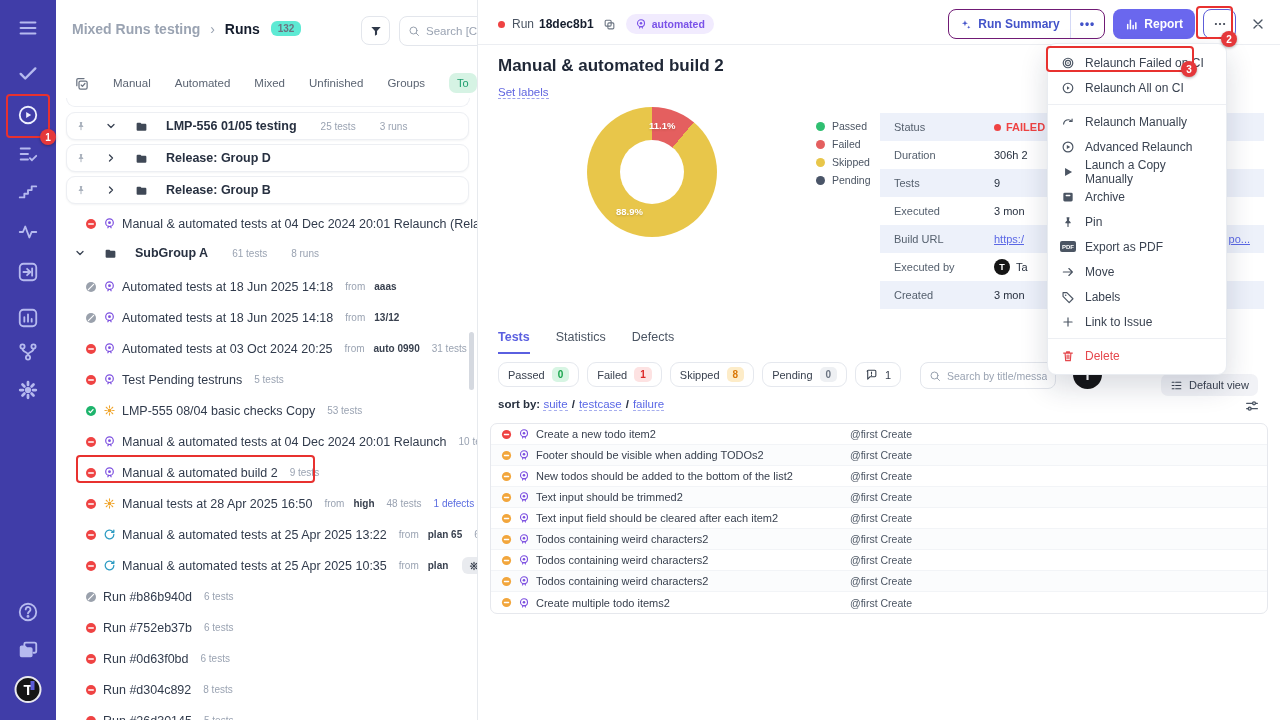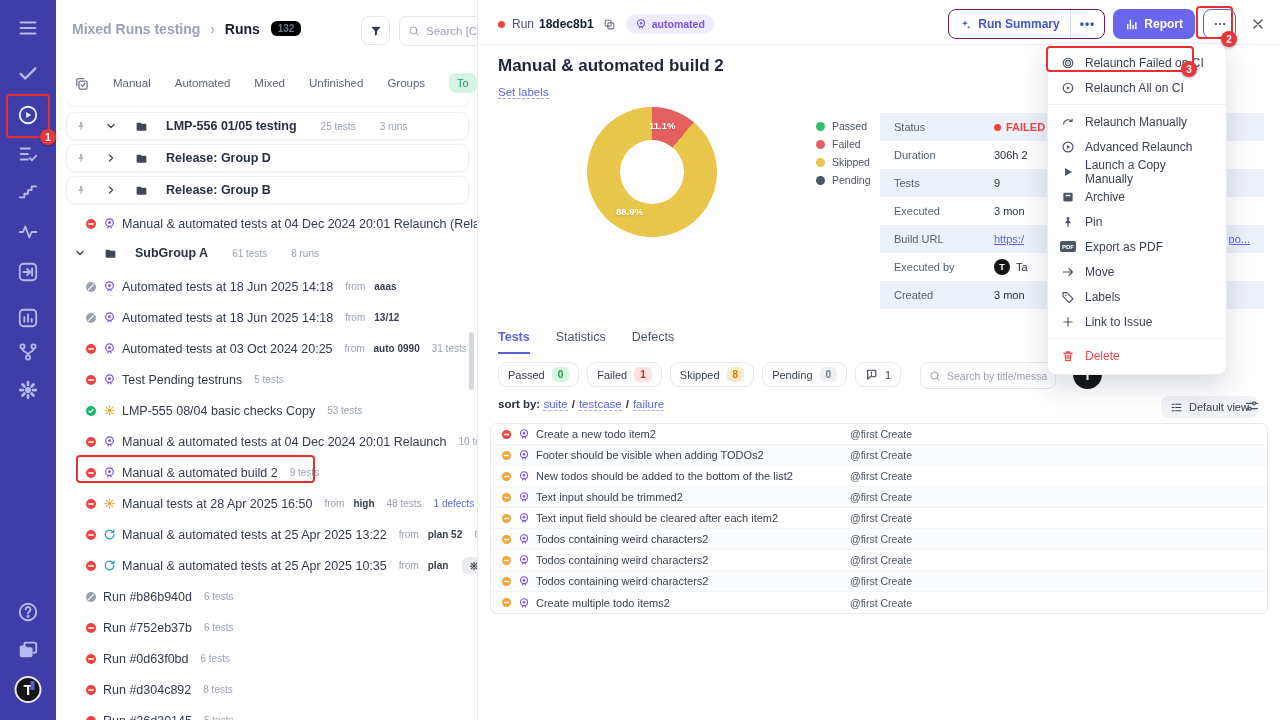--- a/index.html
+++ b/index.html
@@ -15,21 +15,21 @@
 .sb-logo{position:absolute;left:50%;transform:translateX(-50%);width:27px;height:27px;border-radius:50%;background:#151515;color:#fff;display:flex;align-items:center;justify-content:center;font-weight:700;font-size:15px;border:2px solid #e9e9ef}
 .sb-logo i{position:absolute;right:5px;top:3px;width:4px;height:9px;background:#5b5bd6;font-style:normal}
 
 
 .runs-panel{position:absolute;left:56px;top:0;width:422px;height:720px;background:#fff;border-right:1px solid #e7eaee;z-index:4;overflow:hidden}
 .rp-head{position:absolute;left:0;top:0;width:100%;height:58px;background:#fff}
 .crumb{position:absolute;left:16px;top:21px;font-size:14px;white-space:nowrap}
 .crumb .proj{color:#9aa3b2;font-weight:700}
 .crumb .sep{color:#9aa3b2;margin:0 6px}
 .crumb .page{color:#141c2c;font-weight:700}
-.badge-gray{display:inline-block;margin-left:7px;background:#000000;color:#6b7482;font-size:10px;font-weight:700;padding:2px 7px;border-radius:6px;vertical-align:2px}
+.badge-gray{display:inline-block;margin-left:7px;background:#5eead4;color:#6b7482;font-size:10px;font-weight:700;padding:2px 7px;border-radius:6px;vertical-align:2px}
 .filter-btn{position:absolute;left:305px;top:16px;width:29px;height:29px;border:1px solid #e3e6ec;border-radius:8px;background:#fff;display:flex;align-items:center;justify-content:center;color:#30394a;cursor:pointer}
 .rp-search{position:absolute;left:343px;top:16px;width:127px;height:30px;border:1px solid #e3e6ec;border-radius:8px;background:#fff;display:flex;align-items:center;padding:0 8px;gap:6px;color:#98a1ae}
 .rp-search input{border:none;outline:none;width:84px;font-size:11.5px;color:#30394a;font-family:inherit;background:transparent}
 .rp-search input::placeholder{color:#9aa3b2}
 .rp-tabs{position:absolute;left:0;top:68px;width:100%;height:30px;display:flex;align-items:center;gap:24px;padding:0 18px;color:#5b6472;font-size:11.5px;white-space:nowrap}
 .rp-tabs .tab{cursor:pointer}
 .chip-green{background:#d6f3e4;color:#1d9e6e;font-size:11px;padding:4px 8px;border-radius:7px;cursor:pointer}
 .rp-list{position:absolute;left:0;top:100px;width:100%;height:620px;padding-top:12px}
 .sliver{position:absolute;left:10px;top:98px;width:404px;height:9px;background:#fff;border:1px solid #eef0f4;border-top:none;border-radius:0 0 10px 10px}
 .grp{position:relative;margin:0 8px 4px 10px;height:28px;background:#fff;border:1px solid #edeff3;border-radius:9px;box-shadow:0 1px 2px rgba(25,35,60,.05);display:flex;align-items:center;padding:0 8px;gap:18px;cursor:pointer}
@@ -106,21 +106,21 @@
 .cnt.gray{background:#eef0f3;color:#6b7482}
 .chip .ic{color:#39414f}
 .dt-search{position:absolute;left:442px;top:362px;width:136px;height:27px;border:1px solid #e3e6ec;border-radius:8px;display:flex;align-items:center;gap:6px;padding:0 8px;color:#98a1ae}
 .dt-search input{border:none;outline:none;width:100px;font-size:10.5px;font-family:inherit;color:#30394a;background:transparent}
 .dt-search input::placeholder{color:#9aa3b2}
 .big-ava{position:absolute;left:595px;top:360px;width:29px;height:29px;border-radius:50%;background:#151515;color:#fff;display:flex;align-items:center;justify-content:center;font-size:14px;font-weight:700;cursor:pointer}
 .big-ava i{position:absolute;right:6px;top:2px;width:4px;height:8px;background:#5b5bd6;font-style:normal}
 .sortrow{position:absolute;left:20px;top:398px;font-size:11.5px;color:#27303f;font-weight:700}
 .sortrow .opt{color:#5a67e5;font-weight:400;border-bottom:1px dashed #a6aeee;cursor:pointer}
 .sortrow .sl{color:#27303f;margin:0 4px}
-.viewbtn{position:absolute;left:683px;top:396px;height:22px;display:flex;align-items:center;gap:6px;background:#f1f2f6;border-radius:7px;padding:0 9px;font-size:11px;color:#39414f;cursor:pointer}
+.viewbtn{position:absolute;left:683px;top:374px;height:22px;display:flex;align-items:center;gap:6px;background:#f1f2f6;border-radius:7px;padding:0 9px;font-size:11px;color:#39414f;cursor:pointer}
 .sliders{position:absolute;left:766px;top:398px;width:16px;height:16px;color:#4b5563;cursor:pointer}
 
 
 .ttable{position:absolute;left:12px;top:423px;width:778px;border:1px solid #e6e8ed;border-radius:7px;overflow:hidden;background:#fff}
 .thead{display:flex;height:28px;border-bottom:1px solid #e6e8ed}
 .th{display:flex;align-items:center;justify-content:center;font-size:11px;font-weight:700;color:#39414f;border-right:1px solid #e9ebf0}
 .th:last-child{border-right:none}
 .trow{display:flex;height:21px;border-bottom:1px solid #f2f4f7;align-items:center;cursor:pointer}
 .trow:nth-child(even){background:#fbfcfd}
 .trow:last-child{border-bottom:none}
@@ -477,21 +477,21 @@
             <path d="M7.5 12h9" stroke="#fff" stroke-width="3"></path>
           </svg>
         </span>
         <span class="ic st k-mixed">
           <svg viewBox="0 0 24 24" fill="none" stroke="currentColor" stroke-width="2.4" stroke-linecap="round" stroke-linejoin="round">
             <path d="M20 12a8 8 0 1 1-2.2-5.5M20 3.8V8h-4.2"></path>
           </svg>
         </span>
         <span class="rtitle">Manual &amp; automated tests at 25 Apr 2025 13:22</span>
         <span class="fromlbl">from</span>
-        <span class="fromval">plan 52</span>
+        <span class="fromval">plan 65</span>
         <span class="meta">69 tests</span>
       </div>
       <div class="runr">
         <span class="ic st st-failed">
           <svg viewBox="0 0 24 24" fill="none" stroke="currentColor" stroke-width="2" stroke-linecap="round" stroke-linejoin="round">
             <circle cx="12" cy="12" r="10" fill="currentColor" stroke="none"></circle>
             <path d="M7.5 12h9" stroke="#fff" stroke-width="3"></path>
           </svg>
         </span>
         <span class="ic st k-mixed">

